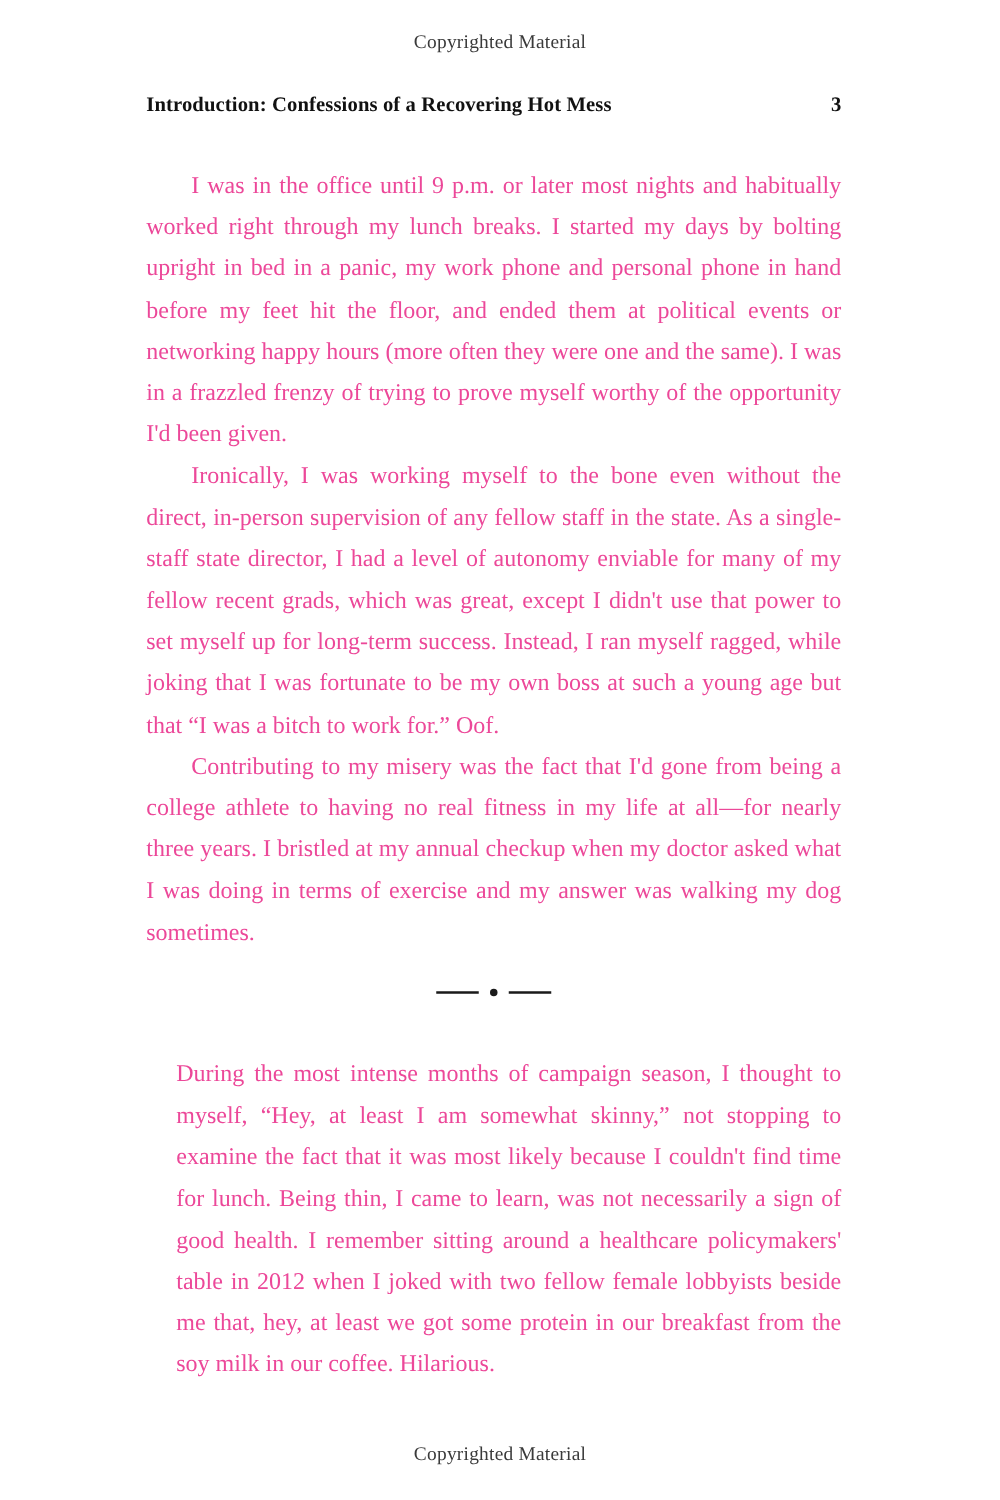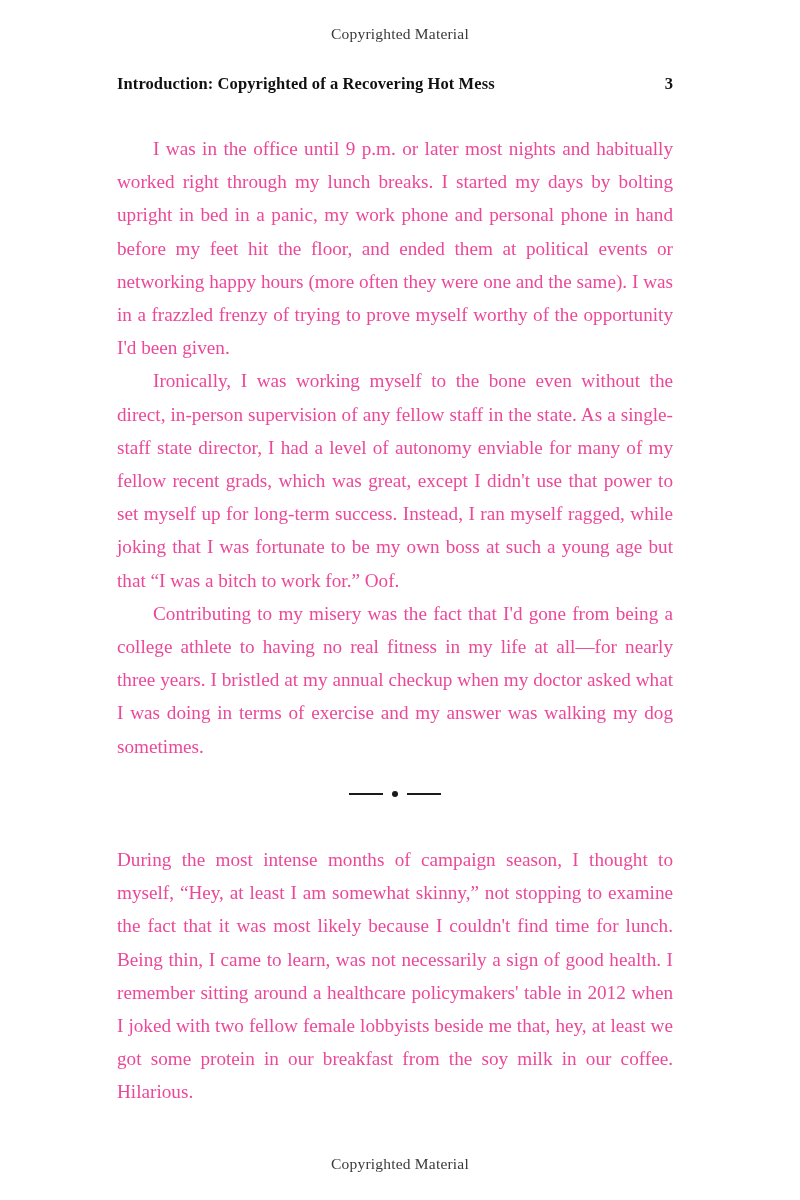--- a/index.html
+++ b/index.html
@@ -71,20 +71,21 @@
     font-size: 19.2px;
     line-height: 33.2px;
     text-align: justify;
     text-justify: inter-word;
     text-indent: 36px;
     color: #ec4899;
     hyphens: manual;
   }
   p.para.noindent {
     text-indent: 0;
+    margin-left: 24px;
   }
   .divider {
     position: absolute;
     top: 778px;
     left: 117px;
     width: 556px;
     height: 32px;
     display: flex;
     align-items: center;
     justify-content: center;
@@ -111,21 +112,21 @@
   }
 </style>
 </head>
 <body>
 
 <div class="page">
 
   <div class="watermark-top">Copyrighted Material</div>
 
   <div class="running-head">
-    <span class="title">Introduction: Copyrighted of a Recovering Hot Mess</span>
+    <span class="title">Introduction: Confessions of a Recovering Hot Mess</span>
     <span class="folio">3</span>
   </div>
 
   <div class="body-text">
     <p class="para">I was in the office until 9 p.m. or later most nights and habitually worked right through my lunch breaks. I started my days by bolting upright in bed in a panic, my work phone and personal phone in hand before my feet hit the floor, and ended them at political events or networking happy hours (more often they were one and the same). I was in a frazzled frenzy of trying to prove myself worthy of the opportunity I'd been given.</p>
     <p class="para">Ironically, I was working myself to the bone even without the direct, in-person supervision of any fellow staff in the state. As a single-staff state director, I had a level of autonomy enviable for many of my fellow recent grads, which was great, except I didn't use that power to set myself up for long-term success. Instead, I ran myself ragged, while joking that I was fortunate to be my own boss at such a young age but that “I was a bitch to work for.” Oof.</p>
     <p class="para">Contributing to my misery was the fact that I'd gone from being a college athlete to having no real fitness in my life at all—for nearly three years. I bristled at my annual checkup when my doctor asked what I was doing in terms of exercise and my answer was walking my dog sometimes.</p>
   </div>
 
   <div class="divider">

